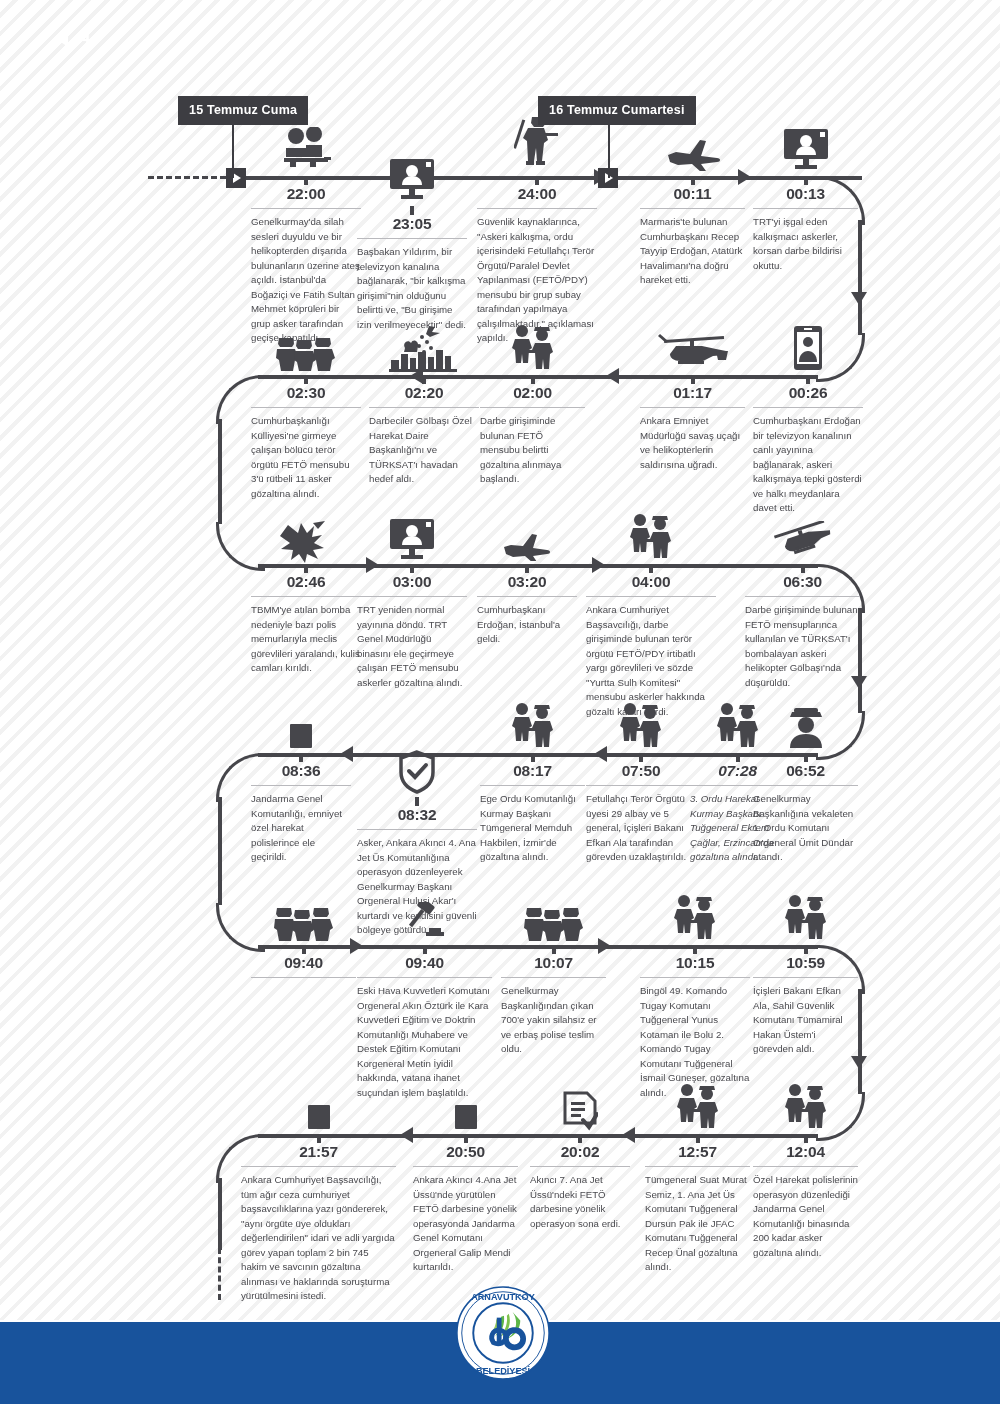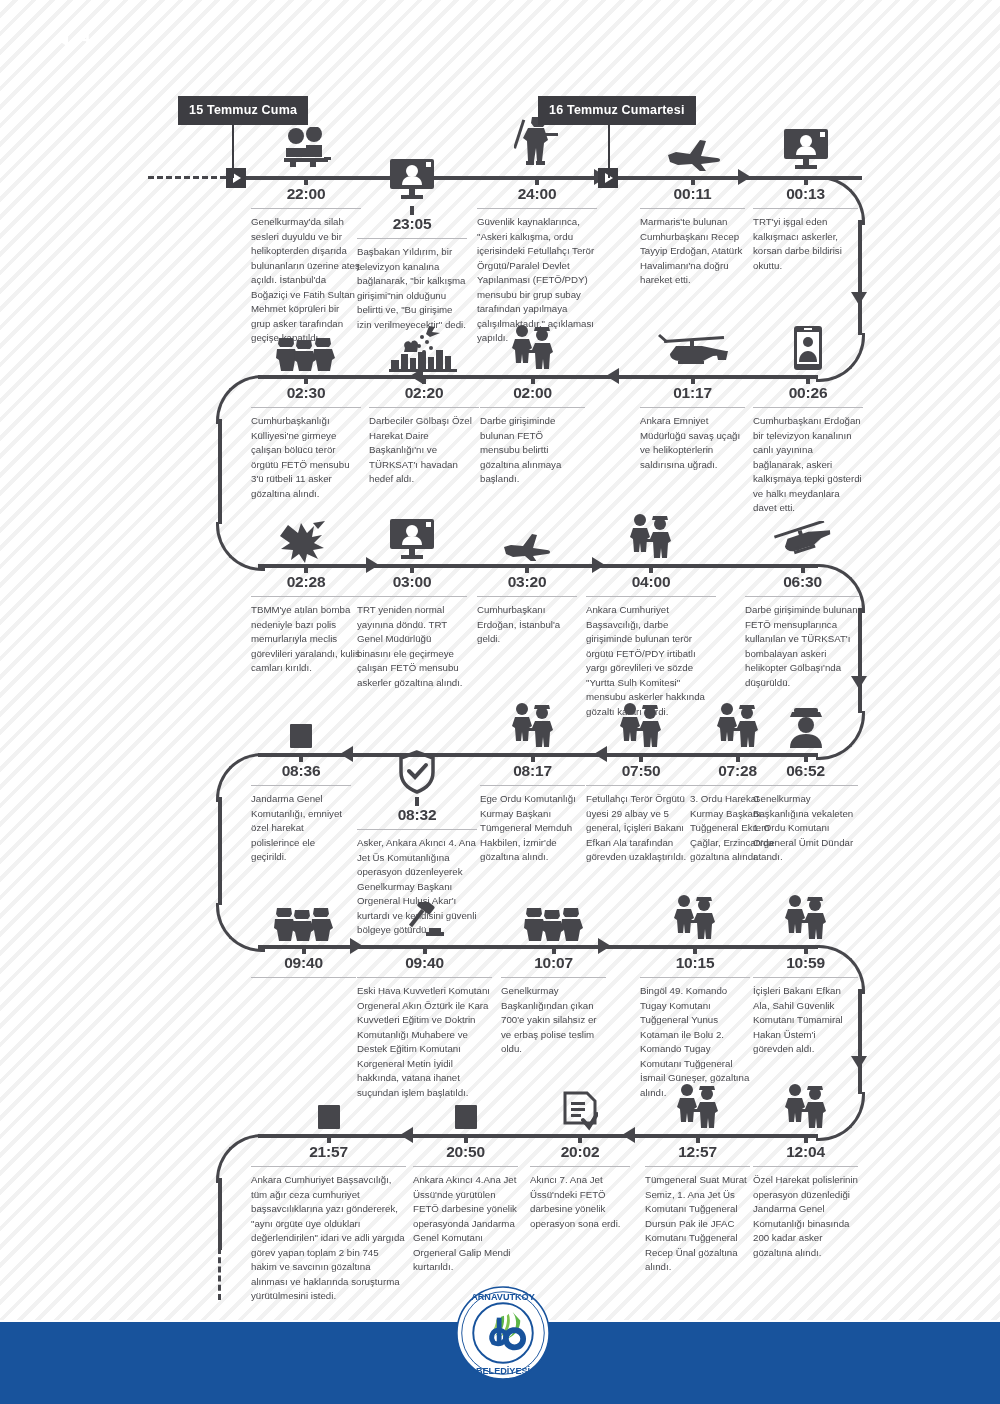--- a/index.html
+++ b/index.html
@@ -333,21 +333,21 @@
   </div>
 
   <div class="event" style="left:251px;top:573px;width:110px;">
     <div class="tick" style="top:-9px;"></div>
     <div class="ev-icon" style="top:-54px;height:44px;">
       <svg width="52" height="42" viewBox="0 0 52 42">
         <path d="M8 4l10 8 3-10 6 10 7-7-2 11 10-2-8 8 10 5-11 2 5 9-11-5-2 9-6-9-8 6 2-10-12-1 9-6-10-7z"></path>
         <path d="M33 2l12-2-7 8z"></path>
       </svg>
     </div>
-    <div class="ev-time">02:28</div>
+    <div class="ev-time">02:46</div>
     <div class="ev-rule"></div>
     <div class="ev-text">TBMM'ye atılan bomba nedeniyle bazı polis memurlarıyla meclis görevlileri yaralandı, kulis camları kırıldı.</div>
   </div>
 
   <div class="event" style="left:357px;top:573px;width:110px;">
     <div class="tick" style="top:-9px;"></div>
     <div class="ev-icon" style="top:-60px;height:48px;">
       <svg width="48" height="44" viewBox="0 0 48 44">
         <rect x="2" y="2" width="44" height="30" rx="2"></rect>
         <circle cx="24" cy="14" r="6" fill="#fff"></circle>
@@ -462,21 +462,21 @@
           <circle cx="33" cy="11" r="6"></circle>
         <path d="M26 19h15l3 9-3 2-1 15h-5l-1-10-1 10h-6l-1-17-3-2z"></path>
         <rect x="19" y="26" width="10" height="3"></rect>
       </svg>
     </div>
     <div class="ev-time">07:50</div>
     <div class="ev-rule"></div>
     <div class="ev-text">Fetullahçı Terör Örgütü üyesi 29 albay ve 5 general, İçişleri Bakanı Efkan Ala tarafından görevden uzaklaştırıldı.</div>
   </div>
 
-  <div class="event" style="left:690px;top:762px;width:95px;">
+  <div class="event" style="left:690px;top:762px;width:95px;font-style:italic;">
     <div class="tick" style="top:-9px;"></div>
     <div class="ev-icon" style="top:-62px;height:50px;">
       <svg width="48" height="48" viewBox="0 0 48 48">
         <circle cx="13" cy="7" r="6"></circle>
         <path d="M6 15h14l3 9-3 2-1 13h-5l-1-9-1 9H7L6 26l-3-2z"></path>
         <path d="M26 3h14l1 4H25z"></path>
           <circle cx="33" cy="11" r="6"></circle>
         <path d="M26 19h15l3 9-3 2-1 15h-5l-1-10-1 10h-6l-1-17-3-2z"></path>
         <rect x="19" y="26" width="10" height="3"></rect>
       </svg>
@@ -578,21 +578,21 @@
           <circle cx="33" cy="11" r="6"></circle>
         <path d="M26 19h15l3 9-3 2-1 15h-5l-1-10-1 10h-6l-1-17-3-2z"></path>
         <rect x="19" y="26" width="10" height="3"></rect>
       </svg>
     </div>
     <div class="ev-time">10:59</div>
     <div class="ev-rule"></div>
     <div class="ev-text">İçişleri Bakanı Efkan Ala, Sahil Güvenlik Komutanı Tümamiral Hakan Üstem'i görevden aldı.</div>
   </div>
 
-  <div class="event" style="left:251px;top:1143px;width:155px;">
+  <div class="event" style="left:241px;top:1143px;width:155px;">
     <div class="tick" style="top:-9px;"></div>
     <div class="ev-icon" style="top:-48px;height:36px;">
       <svg width="26" height="28" viewBox="0 0 26 28">
         <rect x="2" y="2" width="22" height="24" rx="1"></rect>
       </svg>
     </div>
     <div class="ev-time">21:57</div>
     <div class="ev-rule"></div>
     <div class="ev-text">Ankara Cumhuriyet Başsavcılığı, tüm ağır ceza cumhuriyet başsavcılıklarına yazı göndererek, "aynı örgüte üye oldukları değerlendirilen" idari ve adli yargıda görev yapan toplam 2 bin 745 hakim ve savcının gözaltına alınması ve haklarında soruşturma yürütülmesini istedi.</div>
   </div>

